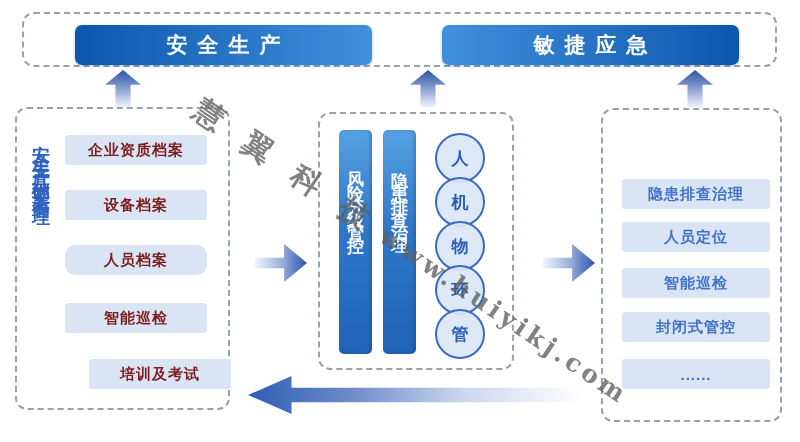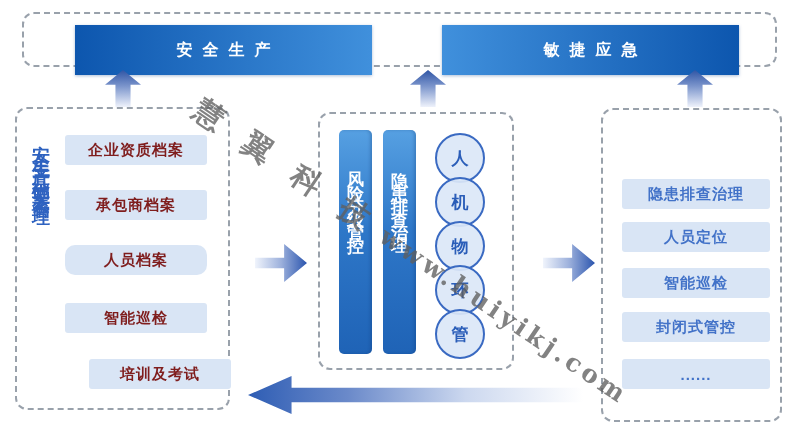--- a/index.html
+++ b/index.html
@@ -6,22 +6,22 @@
   .canvas{position:relative;width:800px;height:442px;background:#ffffff;overflow:hidden;}
 
   
   .dashed{position:absolute;border:2px dashed #99a1ab;border-radius:12px;box-sizing:border-box;background:transparent;}
   .top-box{left:22px;top:12px;width:755px;height:55px;}
   .left-panel{left:15px;top:107px;width:215px;height:303px;}
   .mid-panel{left:318px;top:112px;width:196px;height:258px;}
   .right-panel{left:601px;top:108px;width:181px;height:314px;}
 
   
-  .banner{position:absolute;top:11px;width:297px;height:50px;border-radius:0;color:#ffffff;
-    font-size:16px;font-weight:bold;letter-spacing:10px;text-indent:10px;
+  .banner{position:absolute;top:11px;width:297px;height:40px;border-radius:7px;color:#ffffff;
+    font-size:21px;font-weight:bold;letter-spacing:10px;text-indent:10px;
     display:flex;align-items:center;justify-content:center;box-shadow:0 1px 3px rgba(20,70,140,.35);}
   .banner-left{left:51px;background:linear-gradient(90deg,#0d56ae 0%,#4090dc 100%);}
   .banner-right{left:418px;background:linear-gradient(90deg,#4090dc 0%,#0d56ae 100%);}
 
   
   .up-arrow{position:absolute;top:70px;width:36px;height:37px;
     clip-path:polygon(50% 0,100% 40%,71% 40%,71% 100%,29% 100%,29% 40%,0 40%);
     background:linear-gradient(180deg,#2f55a5 0%,#7e97cd 45%,#eef2fb 100%);}
   .ua1{left:105px;} .ua2{left:410px;} .ua3{left:677px;}
 
@@ -81,21 +81,21 @@
     <div class="banner banner-right">敏捷应急</div>
   </div>
 
   <div class="up-arrow ua1"></div>
   <div class="up-arrow ua2"></div>
   <div class="up-arrow ua3"></div>
 
   <div class="dashed left-panel">
     <div class="v-title">安全生产基础要素管理</div>
     <div class="item li1">企业资质档案</div>
-    <div class="item li2">承包商档案</div>
+    <div class="item li2">设备档案</div>
     <div class="item li3">人员档案</div>
     <div class="item li4">智能巡检</div>
     <div class="item li5">培训及考试</div>
   </div>
 
   <div class="dashed mid-panel">
     <div class="vbar vb1">
         <span>风险分级管控</span>
       </div>
     <div class="vbar vb2">

